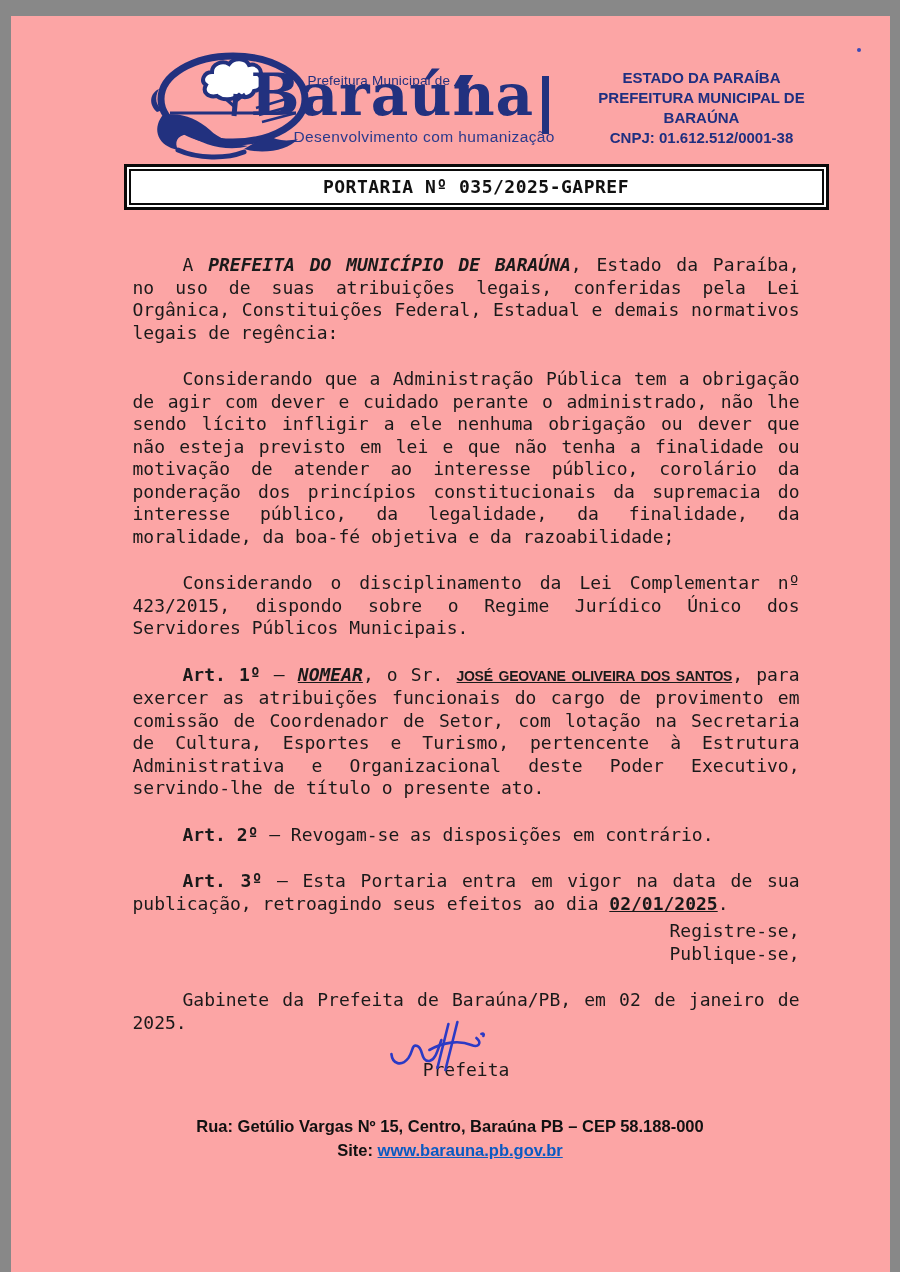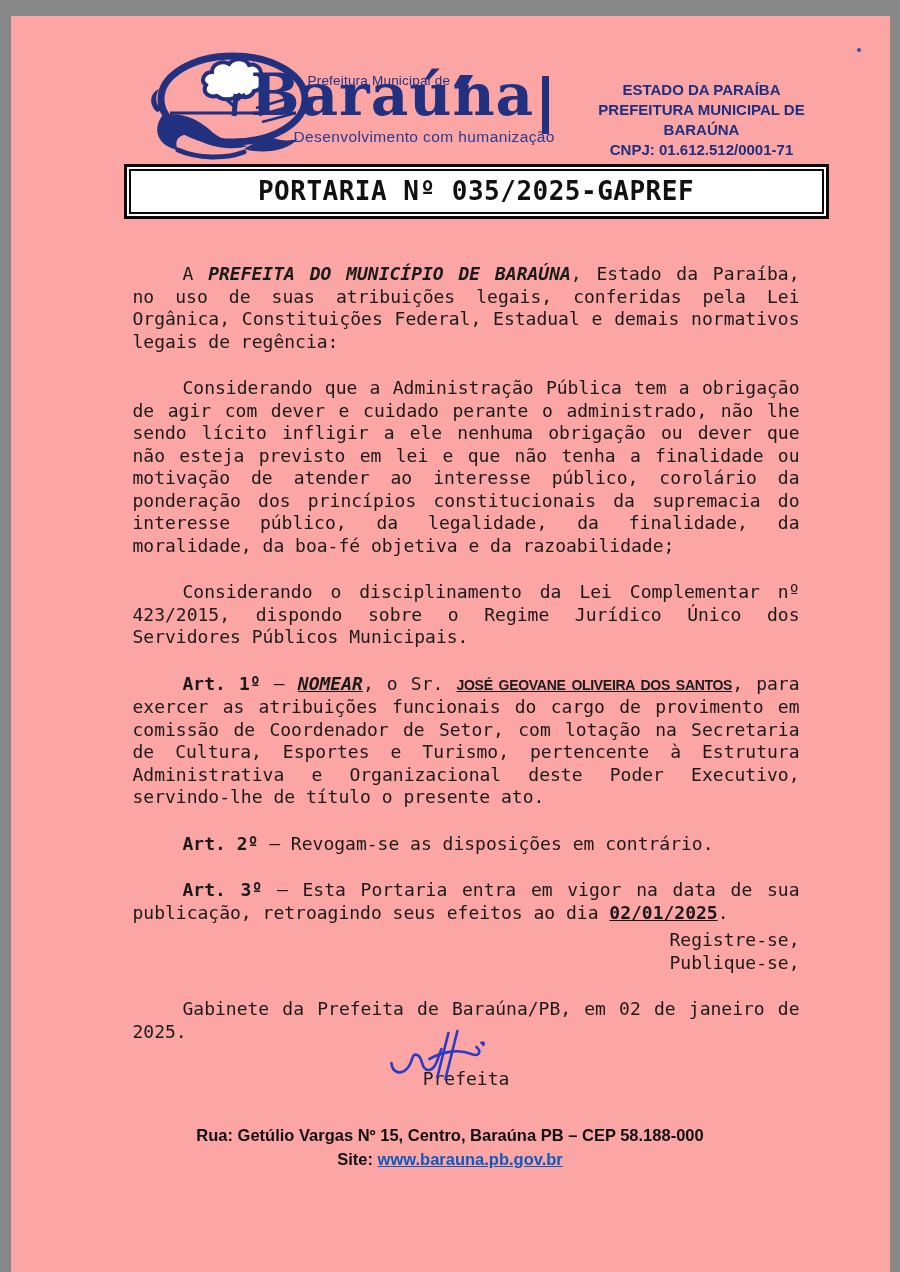--- a/index.html
+++ b/index.html
@@ -10,27 +10,27 @@
   .emblem{position:absolute;left:133px;top:36px;}
   .brand-pretitle{position:absolute;left:297px;top:57px;font-family:"Liberation Sans",sans-serif;
         font-size:13.5px;color:#22317f;letter-spacing:.2px;white-space:nowrap;}
   .brand-flag{display:inline-block;width:13px;height:11px;background:#22317f;
         transform:skewX(-30deg);margin-left:7px;vertical-align:-1px;}
   .brand-name{position:absolute;left:240px;top:50px;font-family:"DejaVu Serif",serif;
         font-weight:bold;font-size:58px;line-height:1;color:#22317f;letter-spacing:1px;}
   .brand-tagline{position:absolute;left:283px;top:112px;font-family:"Liberation Sans",sans-serif;
         font-size:15.5px;color:#2a3a8c;letter-spacing:.4px;white-space:nowrap;}
   .vbar{position:absolute;left:531px;top:60px;width:7px;height:58px;background:#22317f;}
-  .org{position:absolute;left:548px;top:64px;width:286px;text-align:center;
+  .org{position:absolute;left:548px;top:52px;width:286px;text-align:center;
         font-family:"Liberation Sans",sans-serif;font-weight:bold;font-size:15px;
         line-height:20px;color:#1f2f80;}
   
   .title-box{margin-left:113px;width:705px;box-sizing:border-box;border:3px solid #0a0a0a;padding:2px;background:#fff;}
   .title-inner{border:2px solid #0a0a0a;text-align:center;padding:5px 0 6px;}
-  .title-text{font-weight:bold;font-size:26px;letter-spacing:.5px;color:#111;}
+  .title-text{font-weight:bold;font-size:18px;letter-spacing:.5px;color:#111;}
   
   .body-col{margin:44px 90px 0 122px;font-size:18px;line-height:22.5px;text-align:justify;}
   .par{margin:0 0 24px;text-indent:50px;}
   .b{font-weight:bold;}
   .bi{font-weight:bold;font-style:italic;}
   .biu{font-weight:bold;font-style:italic;text-decoration:underline;}
   .bu{font-weight:bold;text-decoration:underline;}
   .name-cond{font-family:"Liberation Sans",sans-serif;font-weight:bold;font-size:14px;
         letter-spacing:-.3px;text-decoration:underline;}
   .resolve{margin:0 0 24px;text-indent:50px;font-weight:bold;}
@@ -80,21 +80,21 @@
 
     <div class="brand-name">Baraúna</div>
 
     <div class="brand-tagline">Desenvolvimento com humanização</div>
 
     <div class="vbar"></div>
 
     <div class="org">
       <div>ESTADO DA PARAÍBA</div>
       <div>PREFEITURA MUNICIPAL DE BARAÚNA</div>
-      <div>CNPJ: 01.612.512/0001-71</div>
+      <div>CNPJ: 01.612.512/0001-38</div>
     </div>
   </header>
 
   <div class="title-box">
     <div class="title-inner">
       <span class="title-text">PORTARIA Nº 035/2025-GAPREF</span>
     </div>
   </div>
 
   <main class="body-col">

